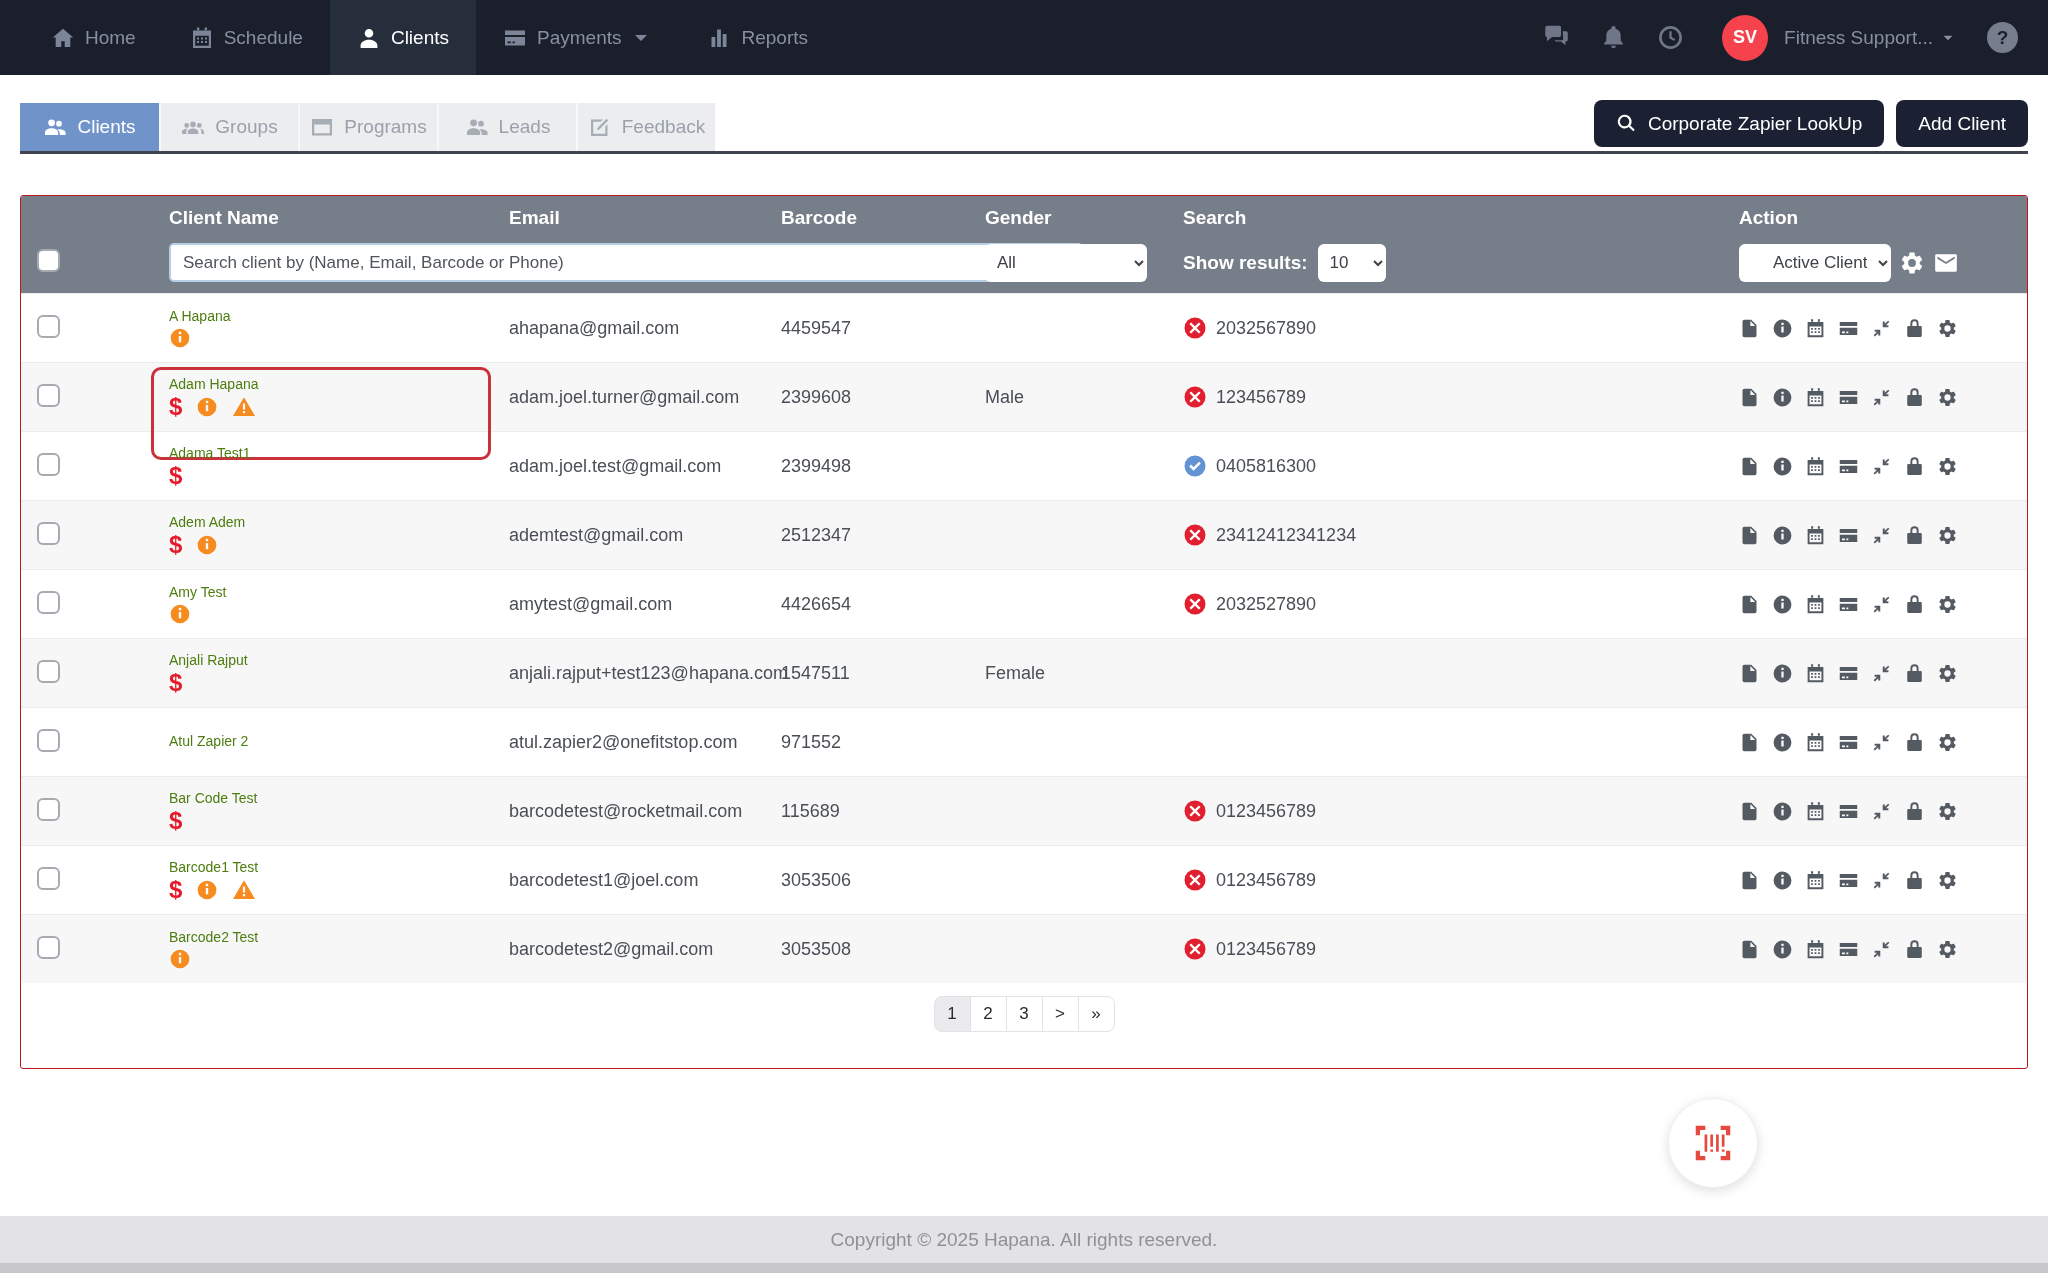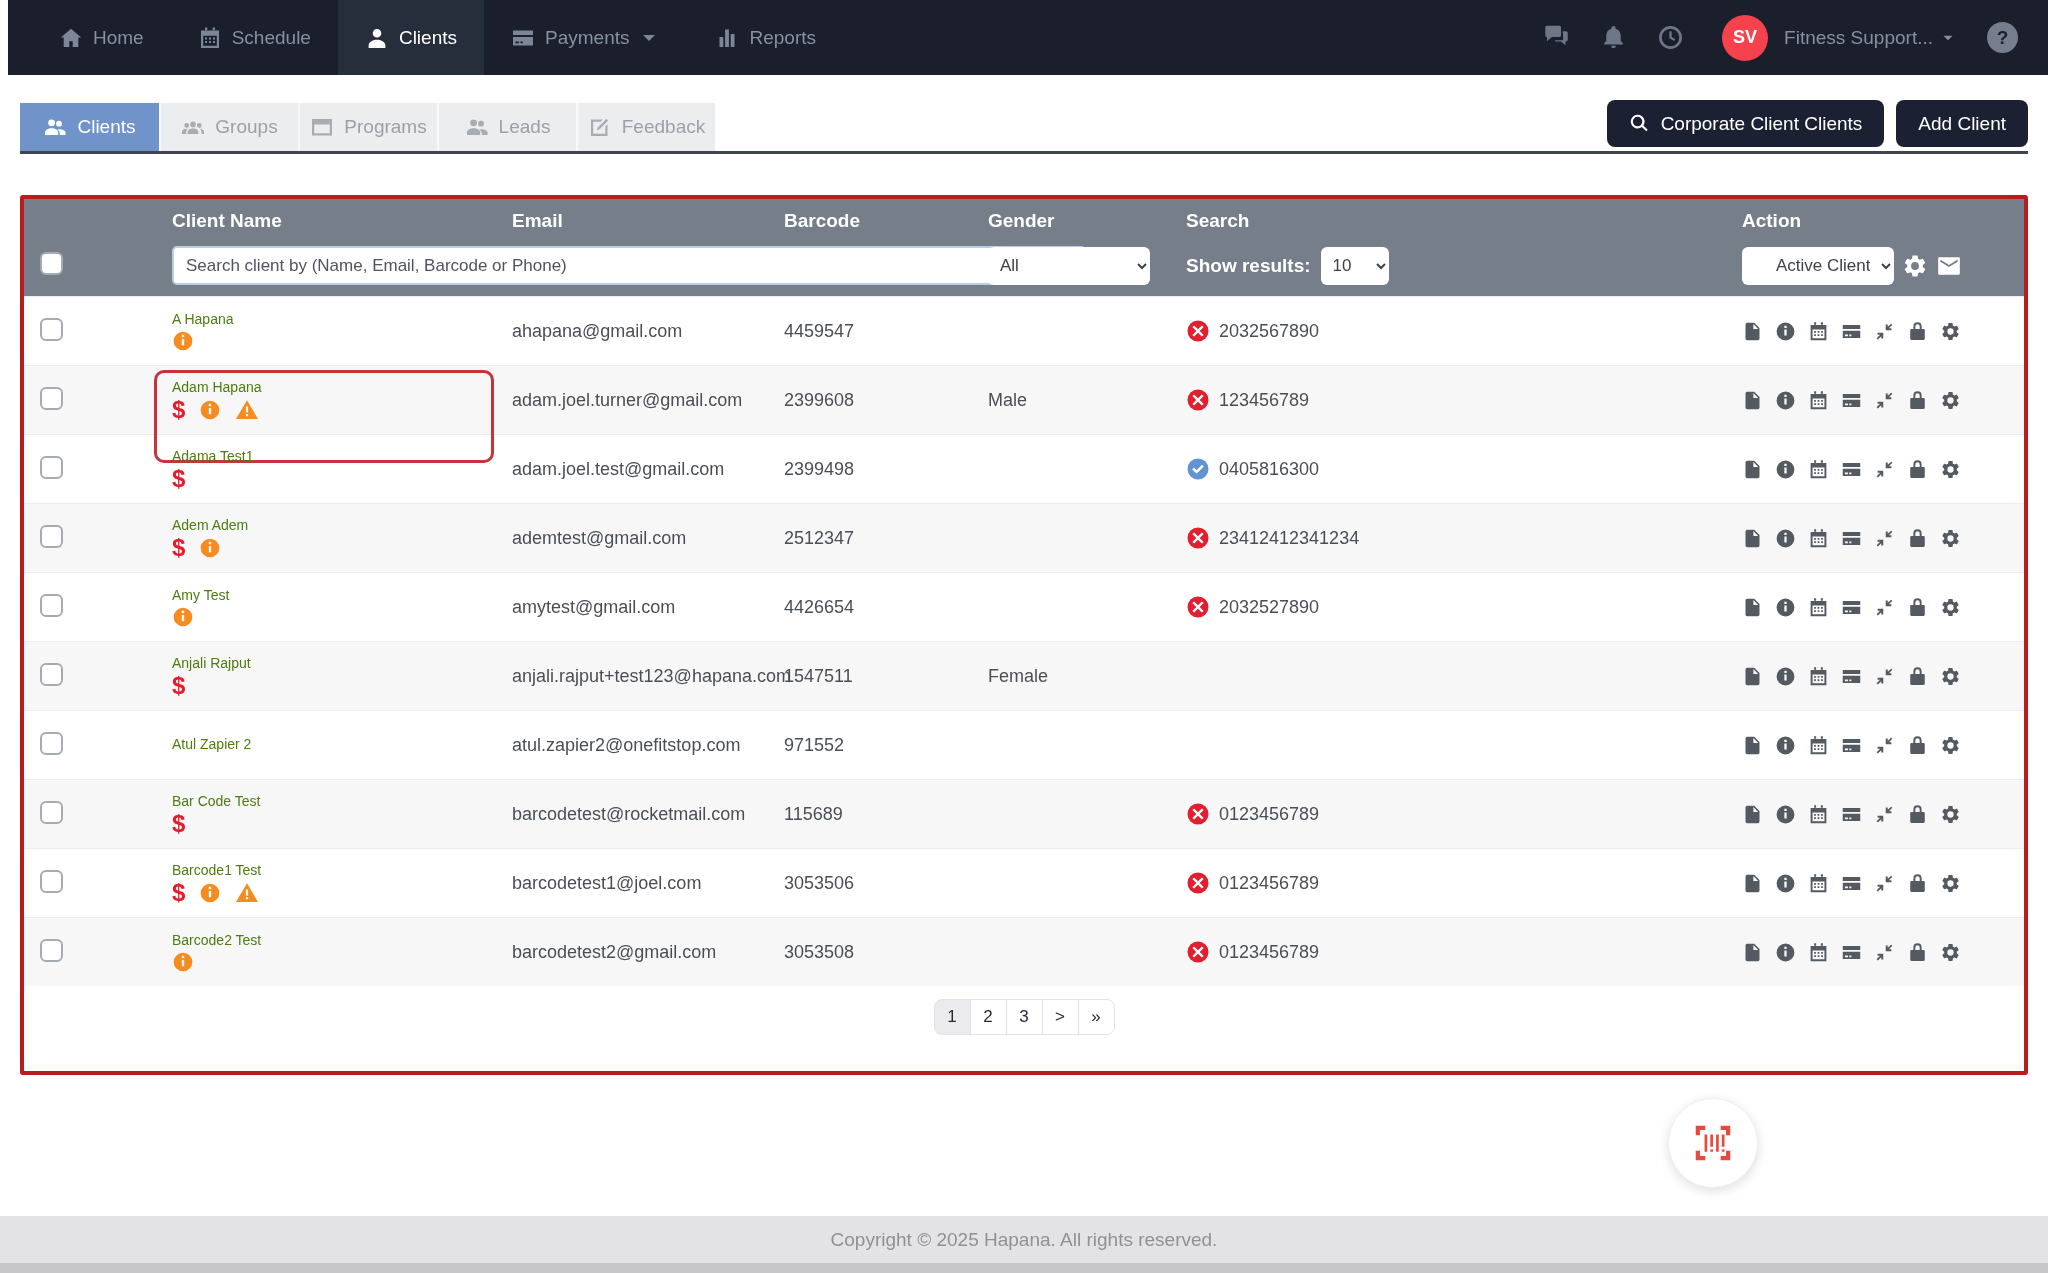--- a/index.html
+++ b/index.html
@@ -8,21 +8,21 @@
     font-family: "Liberation Sans", sans-serif;
     background:#ffffff; position:relative; overflow:hidden;
     color:#43484f;
   }
   .ico { display:inline-flex; line-height:0; }
   .ico svg { width:100%; height:100%; display:block; }
 
   
   .navbar {
     height:75px; background:#1a1f2b; display:flex; align-items:stretch;
-    padding:0 30px 0 24px; color:#8790a2;margin-left:8px;
+    padding:0 30px 0 24px; color:#8790a2;
   }
   .nav-left { display:flex; align-items:stretch; }
   .nav-item {
     display:flex; align-items:center; gap:10px; padding:0 27px;
     font-size:19px; cursor:pointer; text-decoration:none; color:#8790a2;
   }
   .nav-item .ico { width:24px; height:24px; color:#7d8698; }
   .nav-item.active { background:#262d3b; color:#ffffff; }
   .nav-item.active .ico { color:#ffffff; }
   .nav-caret { width:18px; height:18px; margin-left:-2px; }
@@ -58,21 +58,21 @@
   .btn-dark {
     background:#1b2133; color:#fff; border:none; border-radius:8px; height:47px;
     display:flex; align-items:center; gap:11px; padding:0 22px; font-size:19px;
     font-family:inherit; cursor:pointer;
   }
   .btn-dark .ico { width:21px; height:21px; }
 
   
   .card {
     --cols: 148px 340px 272px 204px 198px 556px 1fr;
-    margin:41px 20px 0 20px; border:4px solid #b91c1c; border-radius:3px; overflow:hidden;
+    margin:41px 20px 0 20px; border:1px solid #b91c1c; border-radius:3px; overflow:hidden;
     background:#fff;
   }
   .thead { background:#767e89; color:#fff; }
   .th-row, .filter-row, .trow { display:grid; grid-template-columns:var(--cols); align-items:center; }
   .th-row { height:44px; font-weight:bold; font-size:19px; }
   .filter-row { height:53px; padding-bottom:8px; }
   .chk {
     appearance:none; -webkit-appearance:none; width:23px; height:23px; margin-left:16px;
     border:2px solid #a6abb2; border-radius:6px; background:#fff; cursor:pointer;
   }
@@ -265,21 +265,21 @@
       <span>Feedback</span>
       </div>
   </div>
   <div class="toolbar">
     <button class="btn-dark">
       <span class="ico">
           <svg viewBox="0 0 24 24">
             <path fill="currentColor" d="M9.8 2a7.8 7.8 0 1 0 4.9 13.9l5 5 1.7-1.7-5-5A7.8 7.8 0 0 0 9.8 2zm0 2.4A5.4 5.4 0 1 1 4.4 9.8 5.4 5.4 0 0 1 9.8 4.4z"></path>
           </svg>
         </span>
-      <span>Corporate Client Clients</span>
+      <span>Corporate Zapier LookUp</span>
     </button>
     <button class="btn-dark">
       <span>Add Client</span>
     </button>
   </div>
 </div>
 
 <section class="card">
   <div class="thead">
     <div class="th-row">

